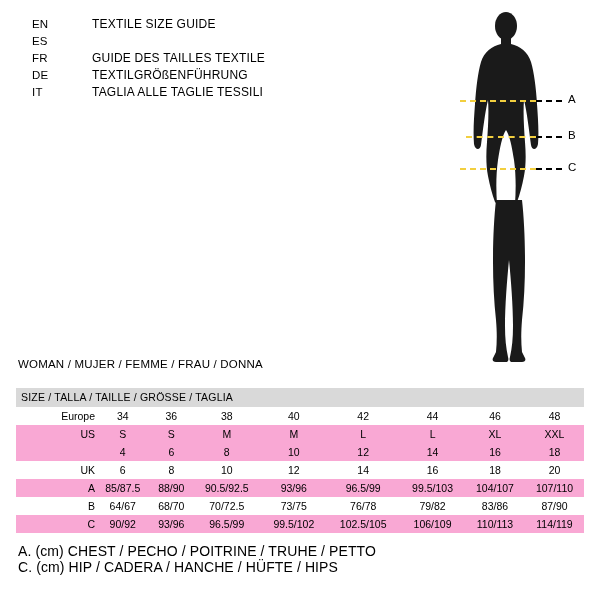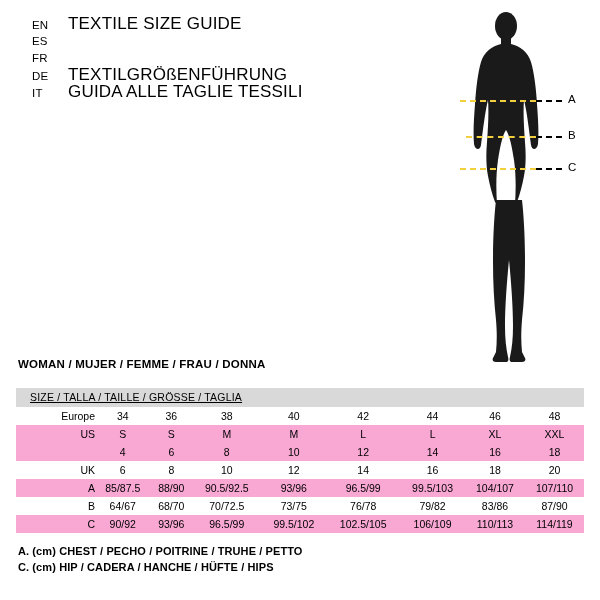--- a/index.html
+++ b/index.html
@@ -34,23 +34,24 @@
     height: 16px;
     line-height: 16px;
     margin-bottom: 1px;
   }
   .lang-code {
     width: 36px;
     font-size: 11.5px;
     letter-spacing: 0.2px;
   }
   .lang-text {
-    font-size: 17px;
+    font-size: 12px;
     letter-spacing: 0.2px;
     white-space: nowrap;
+    margin-left: 24px;
   }
 
   
   .figure-wrap {
     position: absolute;
     left: 430px;
     top: 8px;
     width: 160px;
     height: 360px;
   }
@@ -70,21 +71,21 @@
     font-weight: normal;
     color: #000;
   }
 
   
   .woman-title {
     position: absolute;
     left: 18px;
     top: 358px;
     font-size: 11.5px;
-    font-weight: bold;
+    font-weight: normal;
     letter-spacing: 0.2px;
   }
 
   
   .size-table {
     position: absolute;
     left: 16px;
     top: 388px;
     width: 568px;
     border-collapse: collapse;
@@ -100,66 +101,66 @@
   .size-table td.rowlabel {
     text-align: right;
     padding-left: 5px;
     width: 74px;
   }
   .row-head td {
     background: #d9d9d9;
     text-align: left;
     font-size: 10.5px;
     letter-spacing: 0.2px;
-    padding-left: 14px;
+    padding-left: 5px;
     height: 19px;
     line-height: 19px;
-    text-decoration: underline;
   }
   .row-shade td { background: #f9a8d4; }
   .row-plain td { background: #ffffff; }
 
   
   .legend {
     position: absolute;
     left: 18px;
     top: 543px;
     width: 560px;
   }
   .legend-row {
-    font-size: 11px;
-    font-weight: bold;
+    font-size: 14px;
+    font-weight: normal;
     height: 16px;
     line-height: 16px;
     letter-spacing: 0.1px;
   }
 </style>
 </head>
 <body>
 
 <div class="page">
 
   <div class="lang-block">
     <div class="lang-row">
       <span class="lang-code">EN</span>
       <span class="lang-text">TEXTILE SIZE GUIDE</span>
     </div>
     <div class="lang-row">
       <span class="lang-code">ES</span>
     </div>
     <div class="lang-row">
       <span class="lang-code">FR</span>
+      <span class="lang-text">GUIDE DES TAILLES TEXTILE</span>
     </div>
     <div class="lang-row">
       <span class="lang-code">DE</span>
       <span class="lang-text">TEXTILGRÖßENFÜHRUNG</span>
     </div>
     <div class="lang-row">
       <span class="lang-code">IT</span>
-      <span class="lang-text">GUIDA ALLE TAGLIE TESSILI</span>
+      <span class="lang-text">TAGLIA ALLE TAGLIE TESSILI</span>
     </div>
   </div>
 
   <div class="figure-wrap">
     <svg class="figure-svg" width="160" height="360" viewBox="0 0 160 360">
       <g fill="#1a1a1a">
 
         <ellipse cx="76" cy="18" rx="11" ry="14"></ellipse>
 
         <rect x="71" y="29" width="10" height="10"></rect>

